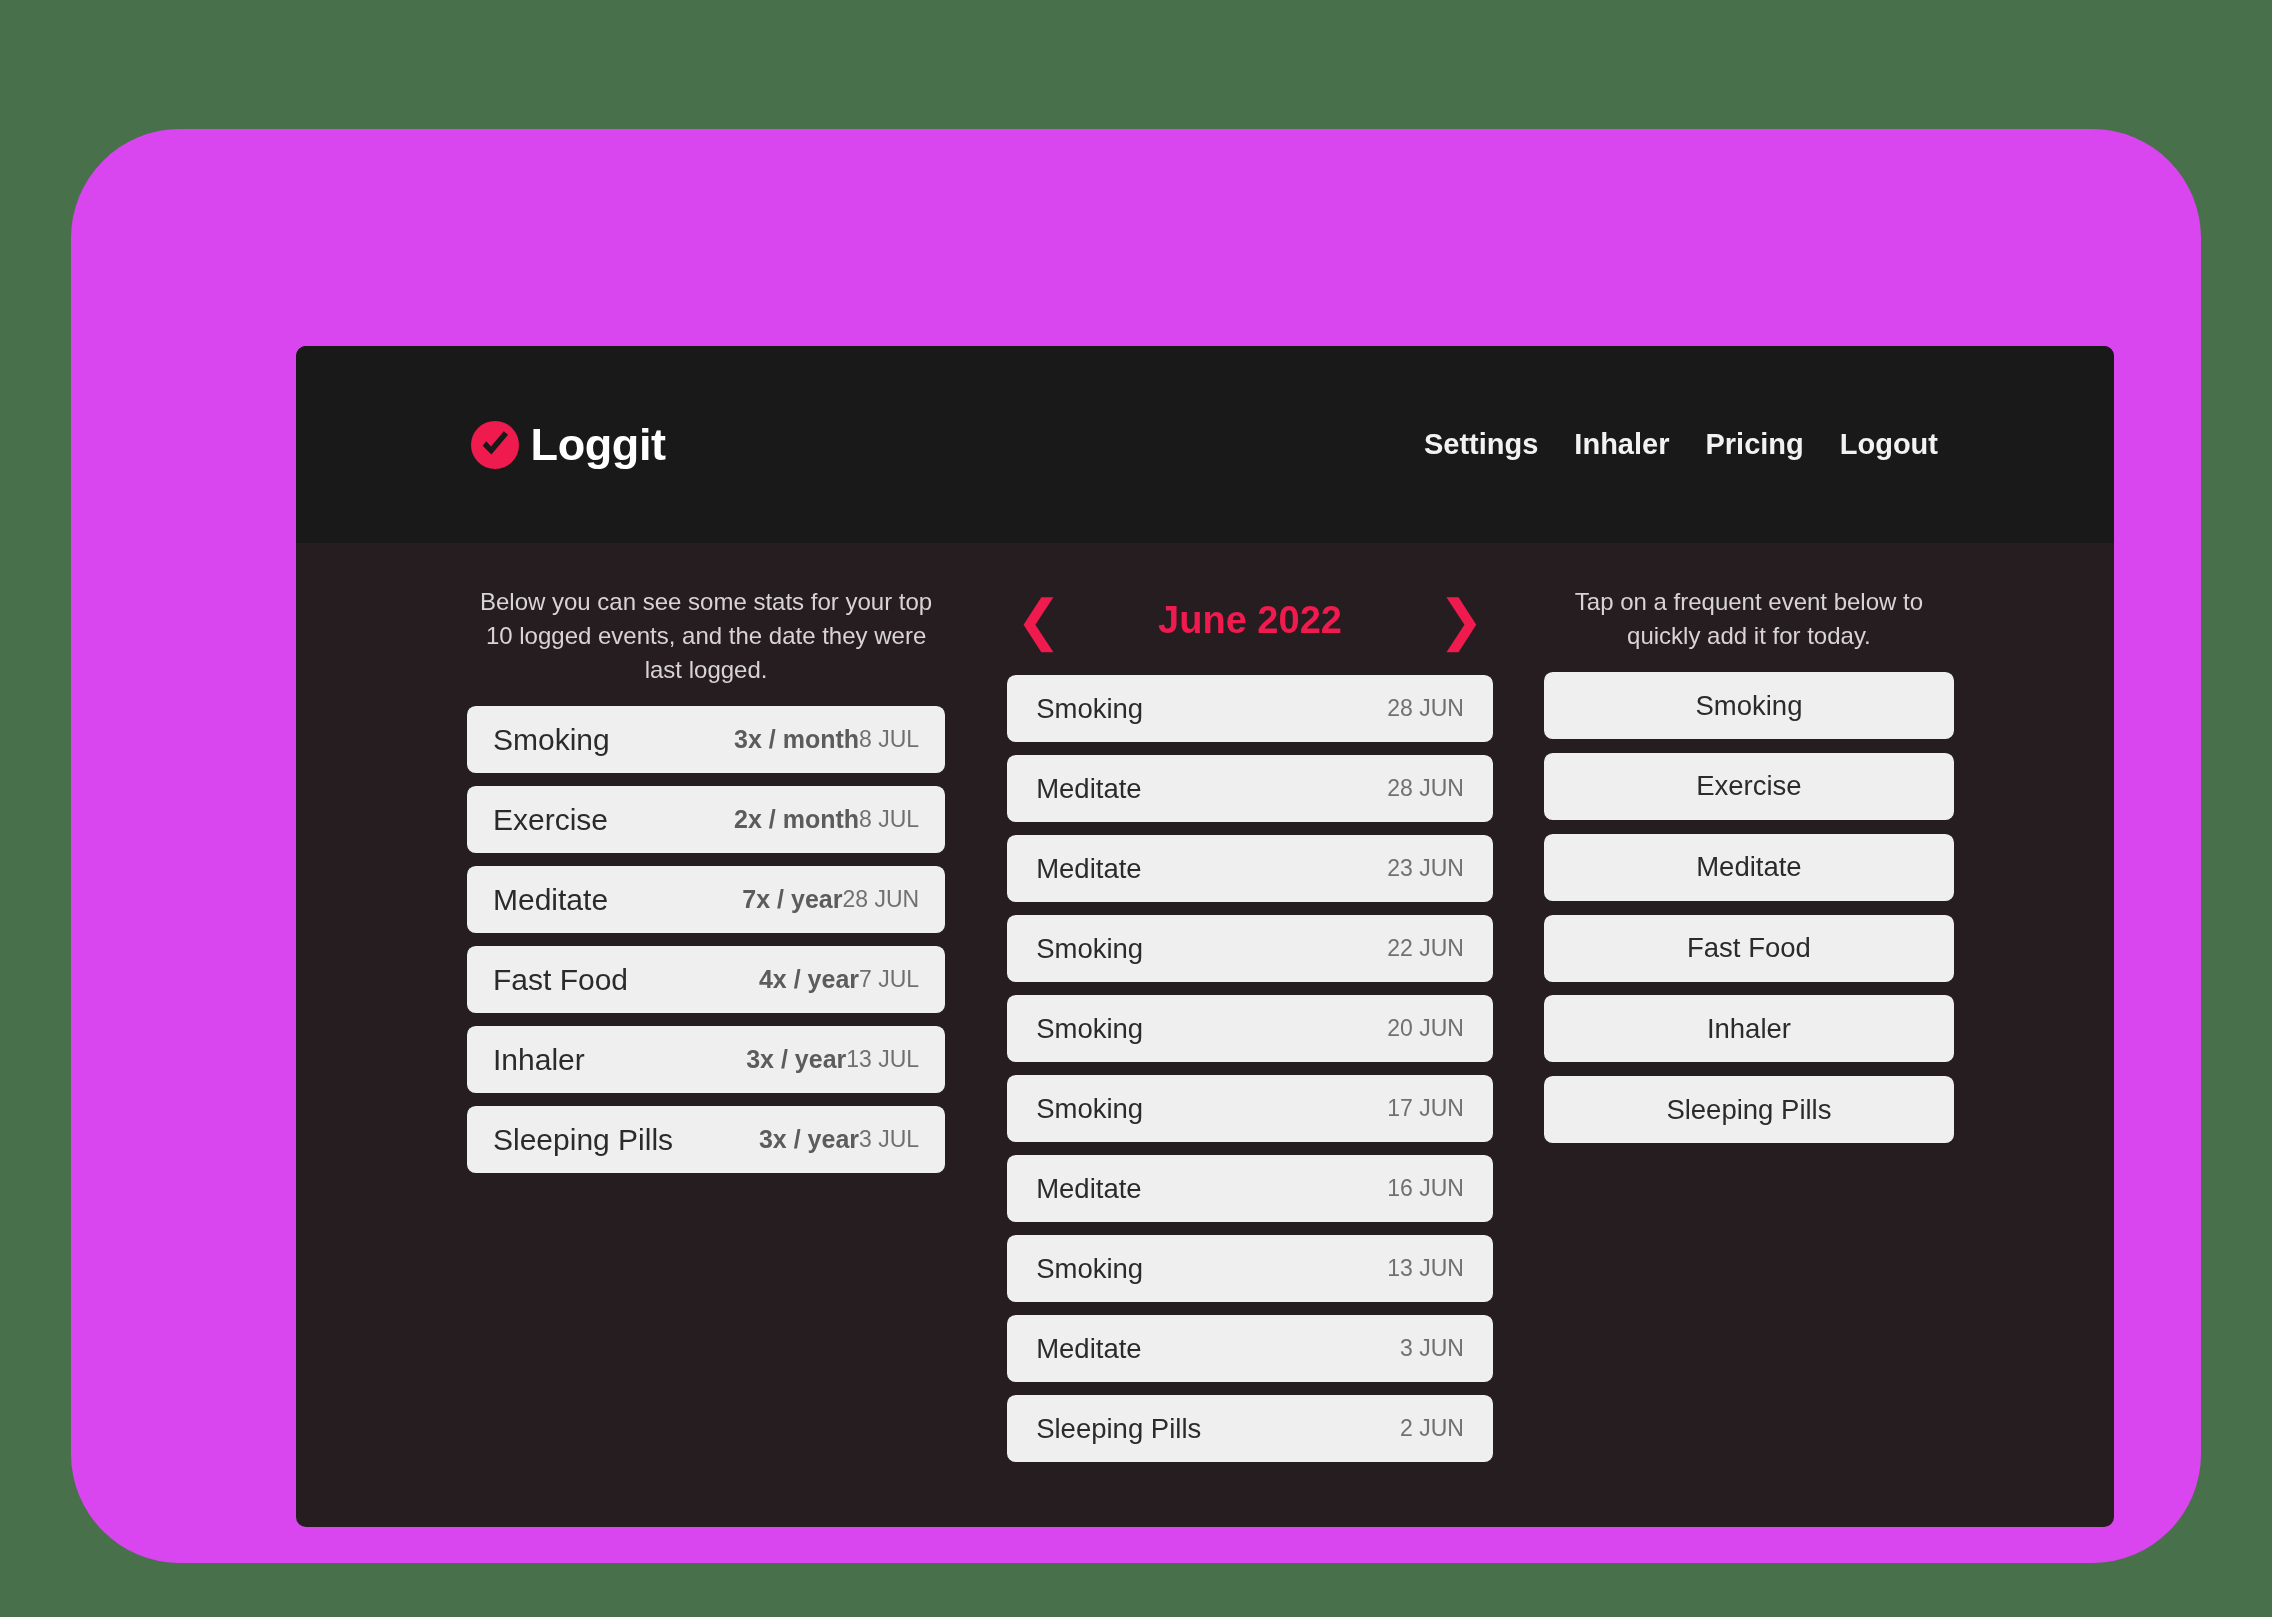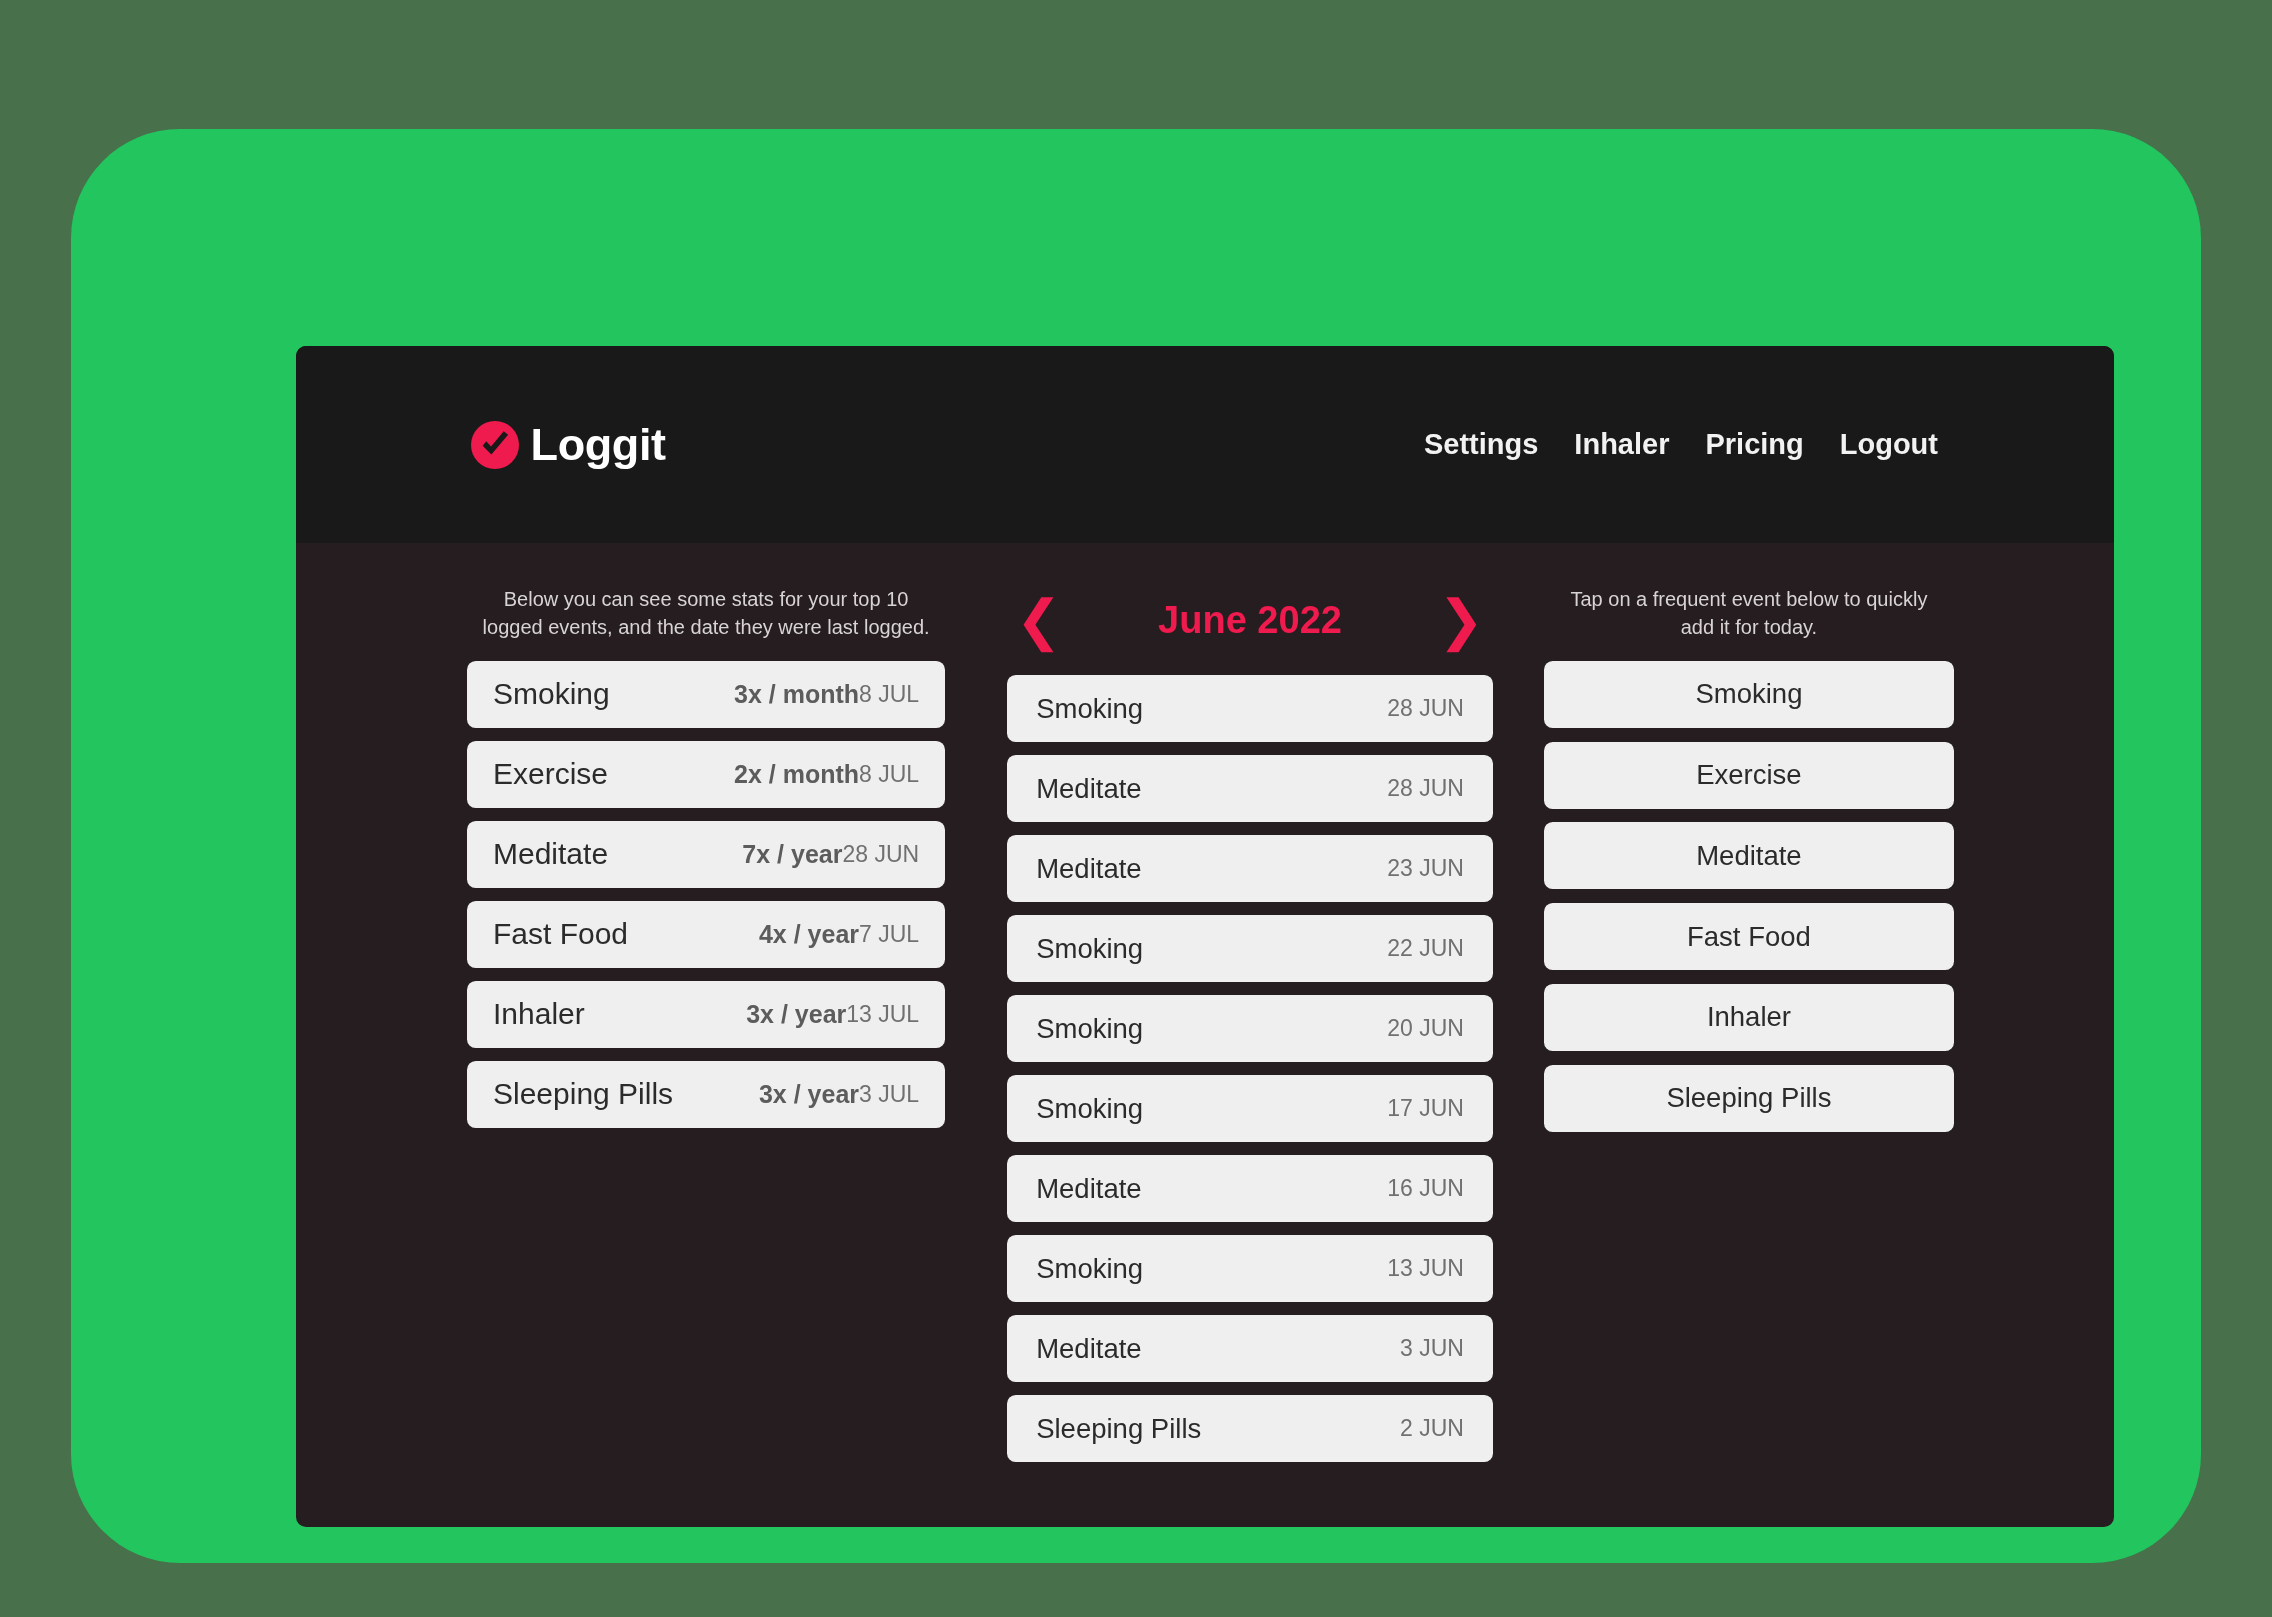--- a/index.html
+++ b/index.html
@@ -9,21 +9,21 @@
     font-family:"Liberation Sans", sans-serif;
     overflow:hidden;
   }
   .stage{position:relative;width:2273px;height:1618px;}
 
   
   .tablet{
     position:absolute;
     left:71px;top:129px;
     width:2130px;height:1434px;
-    background:#22c55e;
+    background:#d946ef;
     border-radius:109px;
   }
   .screen{
     position:absolute;
     left:225px;top:217px;
     width:1818px;height:1181px;
     background:#251d20;
     border-radius:10px;
     overflow:hidden;
   }
@@ -68,21 +68,21 @@
     gap:0;
     height:calc(100% - 197px);
   }
   .col{box-sizing:border-box;}
   .col-left{width:572px;padding:0 33px;}
   .col-mid{width:572px;padding:0 29px;}
   .col-right{width:478px;padding:0 22px;}
 
   .blurb{
     color:#d8d4d4;
-    font-size:20px;
+    font-size:24px;
     line-height:1.42;
     text-align:center;
     margin:0 0 19px 0;
     padding:0 10px;
   }
 
   
   .stat-row{
     background:#efefef;
     border-radius:8.7px;

